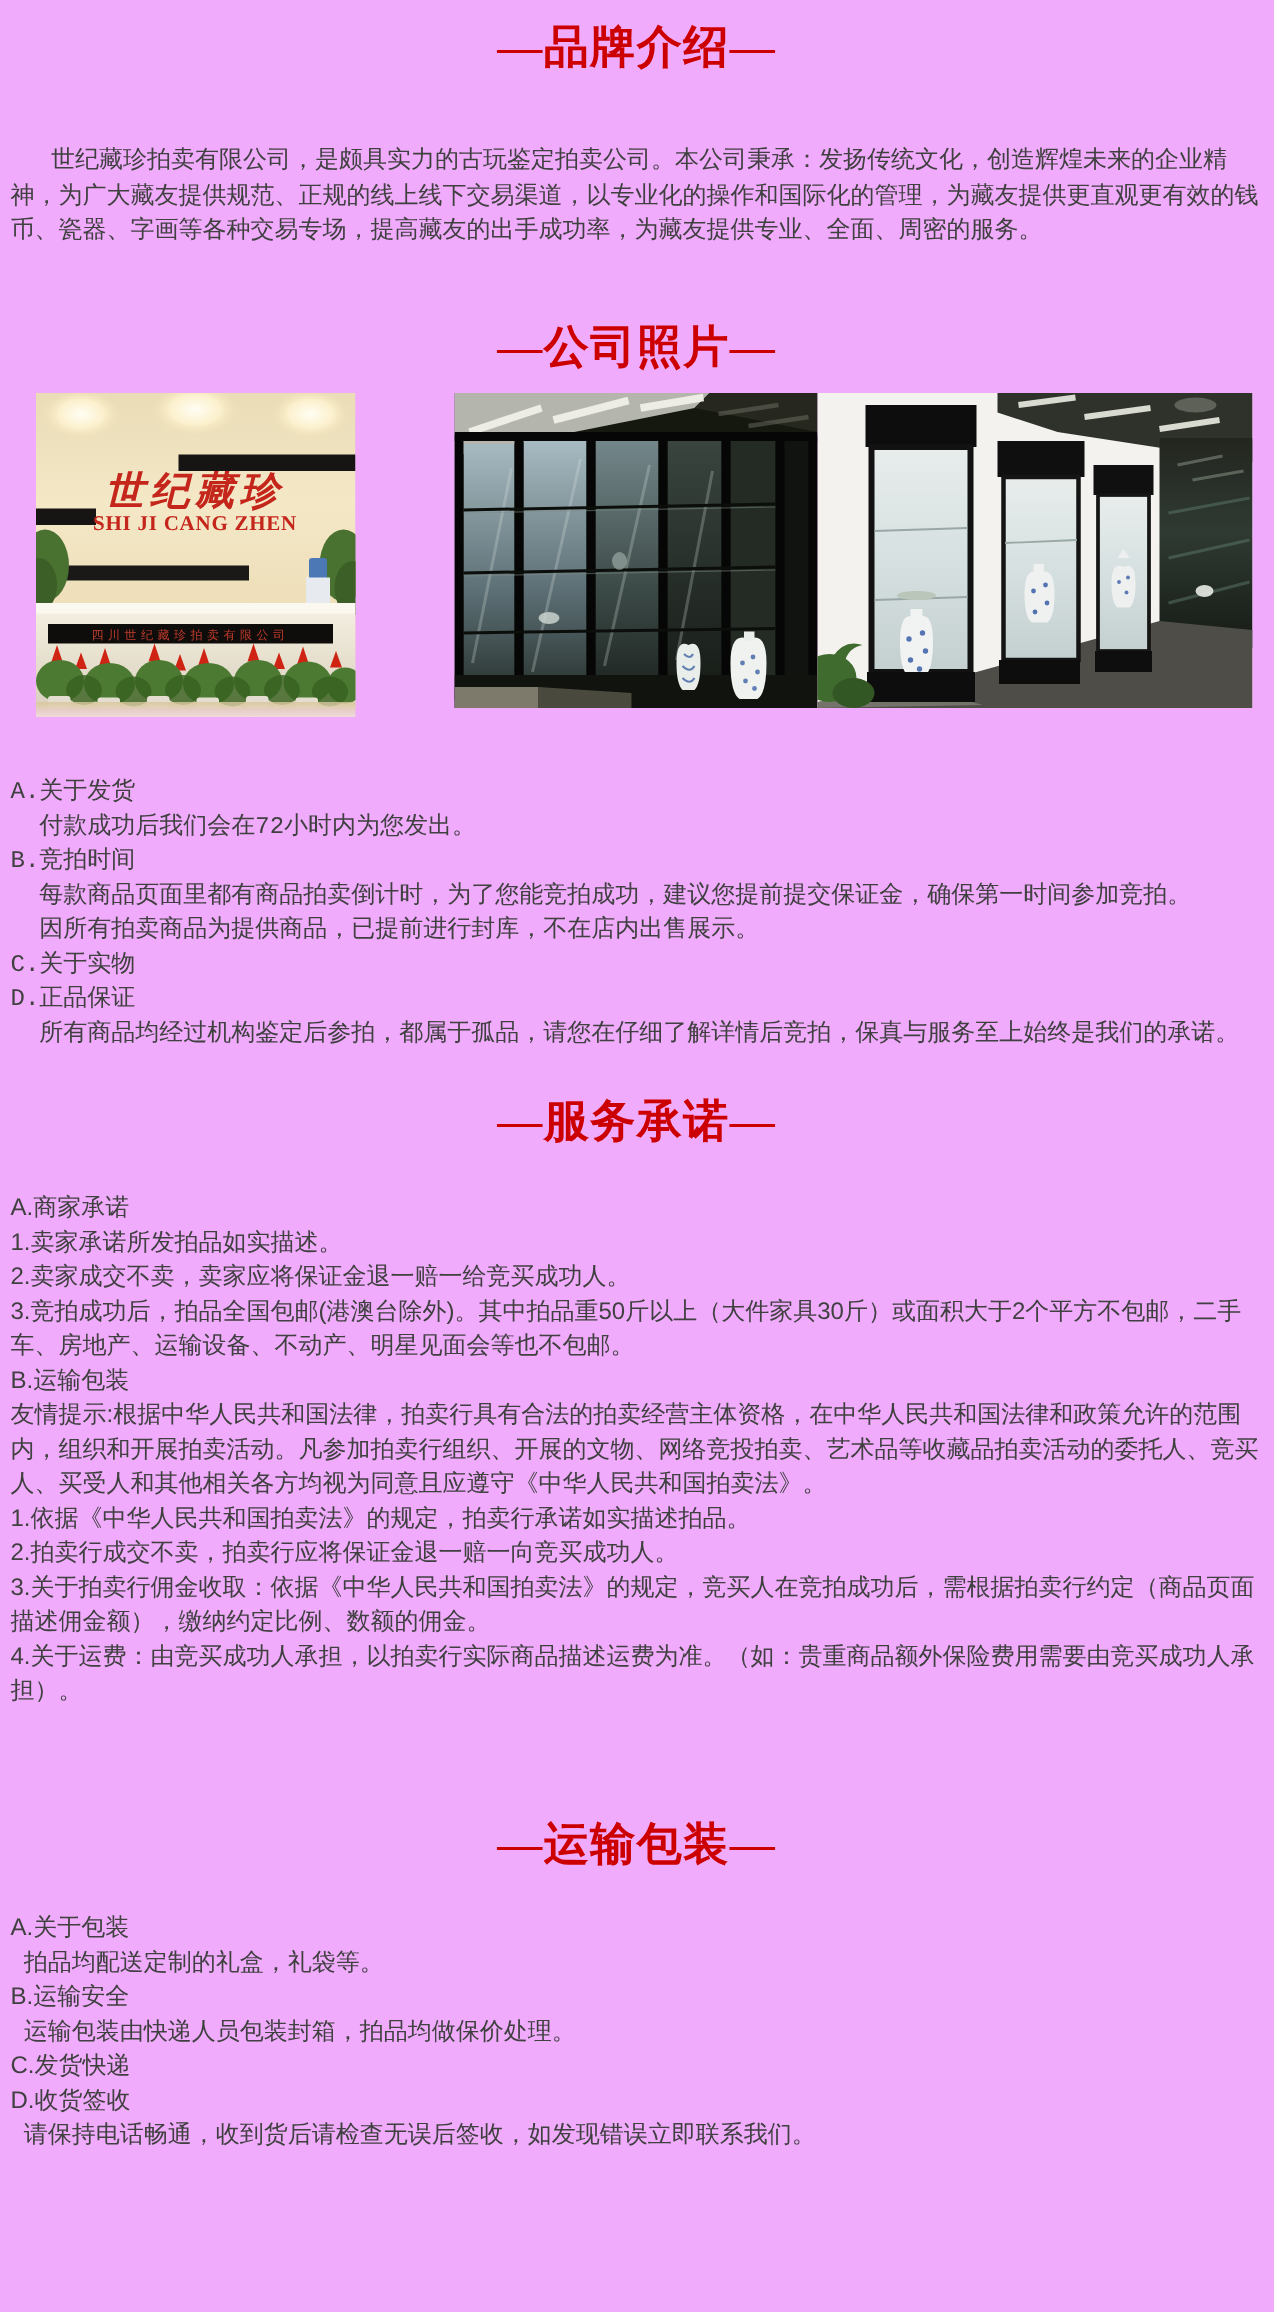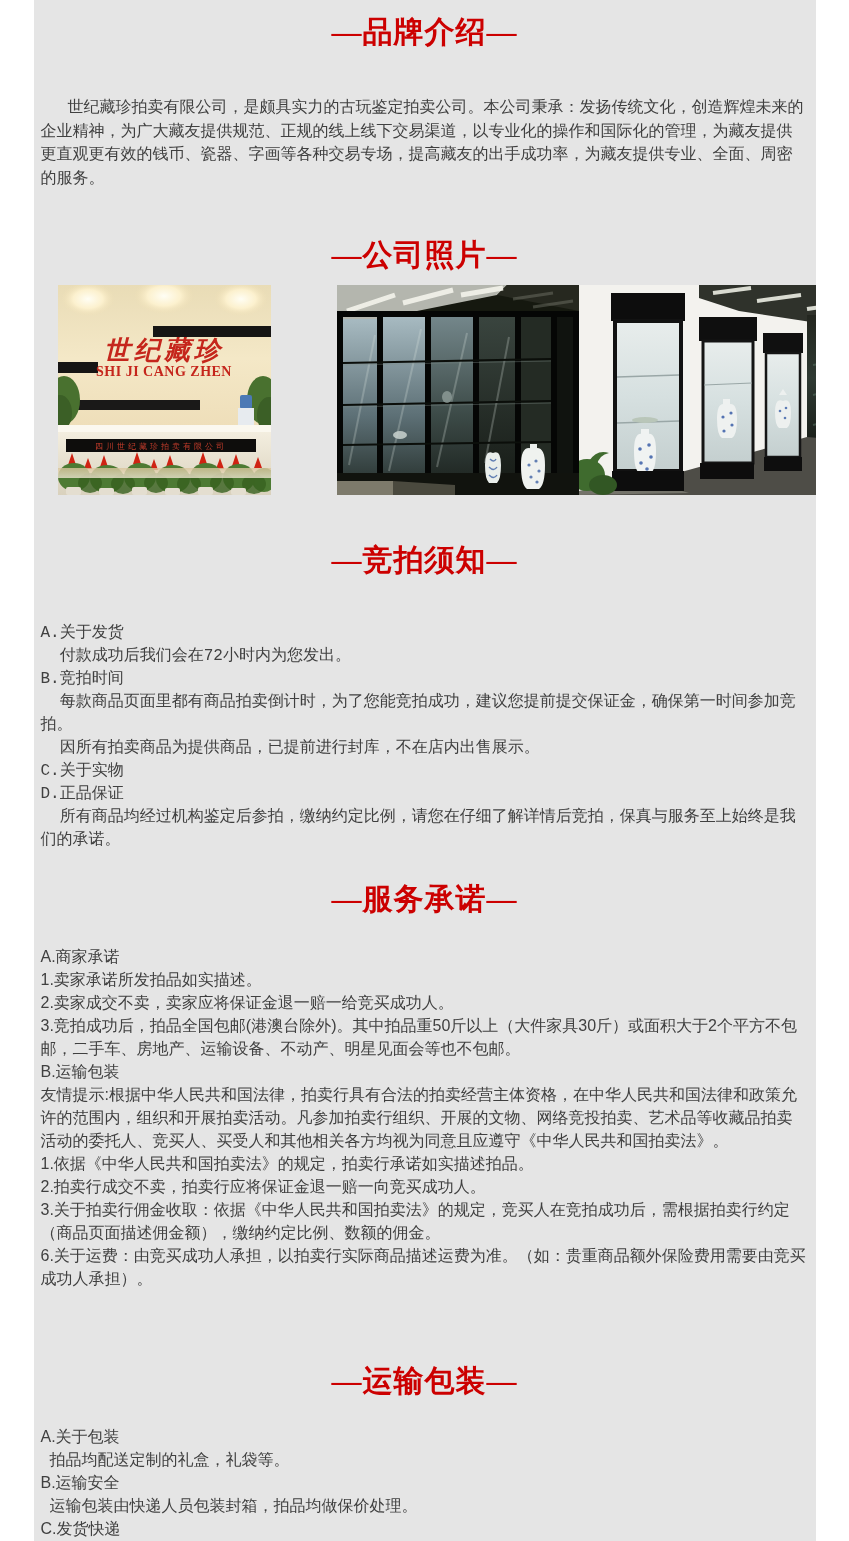--- a/index.html
+++ b/index.html
@@ -1,21 +1,21 @@
 <!DOCTYPE html>
 <html><head>
 <meta charset="utf-8">
 <style>
   html, body { margin: 0; padding: 0; background: #ffffff; }
   .page {
     position: relative;
-    width: 782px;
+    width: 849px;
     height: 1541px;
     margin: 0 auto;
-    background: #e5e5e5;
+    background: #f0abfc;
     overflow: hidden;
     font-family: "Liberation Sans", sans-serif;
     color: #404040;
   }
   .sec-title {
     margin: 0;
     color: #cc0000;
     font-family: "Liberation Serif", serif;
     font-weight: bold;
     font-size: 30px;
@@ -348,46 +348,45 @@
             <path d="M10,176 q8,-12 20,-8 q-10,2 -12,12 z"></path>
           </g>
         </svg>
       </div>
     </div>
   </section>
 
   <div class="reflect-strip"></div>
 
   <section>
-    <h2 id="notice-title" class="sec-title">—竞拍须知—</h2>
     <div class="text-block notice-lines">
       <div class="text-line">A.关于发货</div>
       <div class="text-line">  付款成功后我们会在72小时内为您发出。</div>
       <div class="text-line">B.竞拍时间</div>
       <div class="text-line">  每款商品页面里都有商品拍卖倒计时，为了您能竞拍成功，建议您提前提交保证金，确保第一时间参加竞拍。</div>
       <div class="text-line">  因所有拍卖商品为提供商品，已提前进行封库，不在店内出售展示。</div>
       <div class="text-line">C.关于实物</div>
       <div class="text-line">D.正品保证</div>
-      <div class="text-line">  所有商品均经过机构鉴定后参拍，缴纳约定比例，请您在仔细了解详情后竞拍，保真与服务至上始终是我们的承诺。</div>
+      <div class="text-line">  所有商品均经过机构鉴定后参拍，都属于孤品，请您在仔细了解详情后竞拍，保真与服务至上始终是我们的承诺。</div>
     </div>
   </section>
 
   <section>
     <h2 id="service-title" class="sec-title">—服务承诺—</h2>
     <div class="text-block service-lines">
       <div class="text-line">A.商家承诺</div>
       <div class="text-line">1.卖家承诺所发拍品如实描述。</div>
       <div class="text-line">2.卖家成交不卖，卖家应将保证金退一赔一给竞买成功人。</div>
       <div class="text-line">3.竞拍成功后，拍品全国包邮(港澳台除外)。其中拍品重50斤以上（大件家具30斤）或面积大于2个平方不包邮，二手车、房地产、运输设备、不动产、明星见面会等也不包邮。</div>
       <div class="text-line">B.运输包装</div>
       <div class="text-line">友情提示:根据中华人民共和国法律，拍卖行具有合法的拍卖经营主体资格，在中华人民共和国法律和政策允许的范围内，组织和开展拍卖活动。凡参加拍卖行组织、开展的文物、网络竞投拍卖、艺术品等收藏品拍卖活动的委托人、竞买人、买受人和其他相关各方均视为同意且应遵守《中华人民共和国拍卖法》。</div>
       <div class="text-line">1.依据《中华人民共和国拍卖法》的规定，拍卖行承诺如实描述拍品。</div>
       <div class="text-line">2.拍卖行成交不卖，拍卖行应将保证金退一赔一向竞买成功人。</div>
       <div class="text-line">3.关于拍卖行佣金收取：依据《中华人民共和国拍卖法》的规定，竞买人在竞拍成功后，需根据拍卖行约定（商品页面描述佣金额），缴纳约定比例、数额的佣金。</div>
-      <div class="text-line">6.关于运费：由竞买成功人承担，以拍卖行实际商品描述运费为准。（如：贵重商品额外保险费用需要由竞买成功人承担）。</div>
+      <div class="text-line">4.关于运费：由竞买成功人承担，以拍卖行实际商品描述运费为准。（如：贵重商品额外保险费用需要由竞买成功人承担）。</div>
     </div>
   </section>
 
   <section>
     <h2 id="shipping-title" class="sec-title">—运输包装—</h2>
     <div class="text-block shipping-lines">
       <div class="text-line">A.关于包装</div>
       <div class="text-line">  拍品均配送定制的礼盒，礼袋等。</div>
       <div class="text-line">B.运输安全</div>
       <div class="text-line">  运输包装由快递人员包装封箱，拍品均做保价处理。</div>

